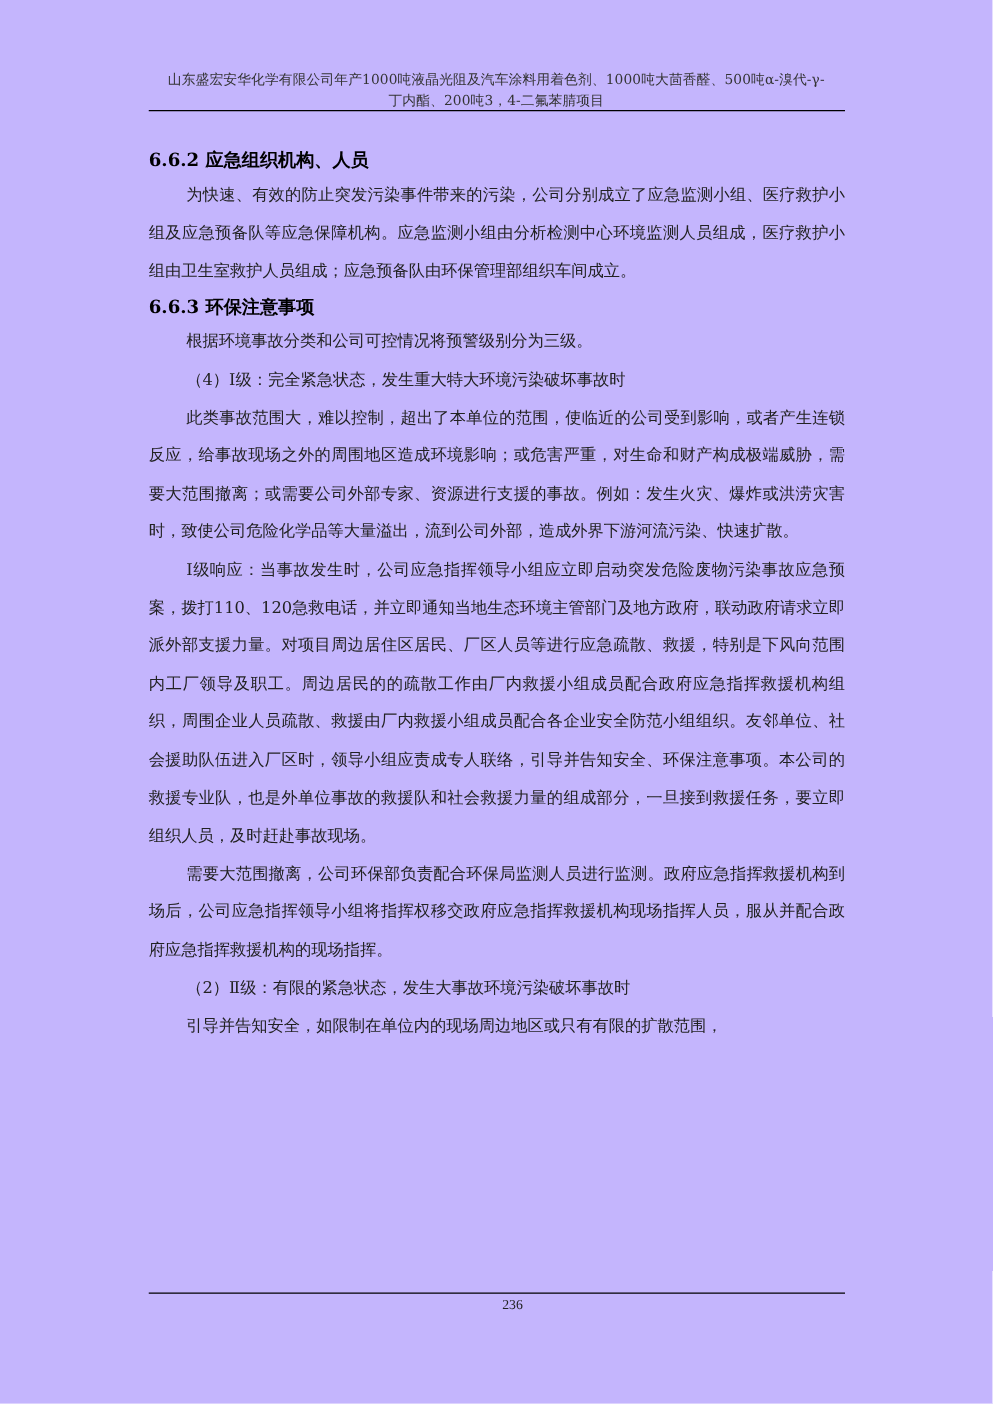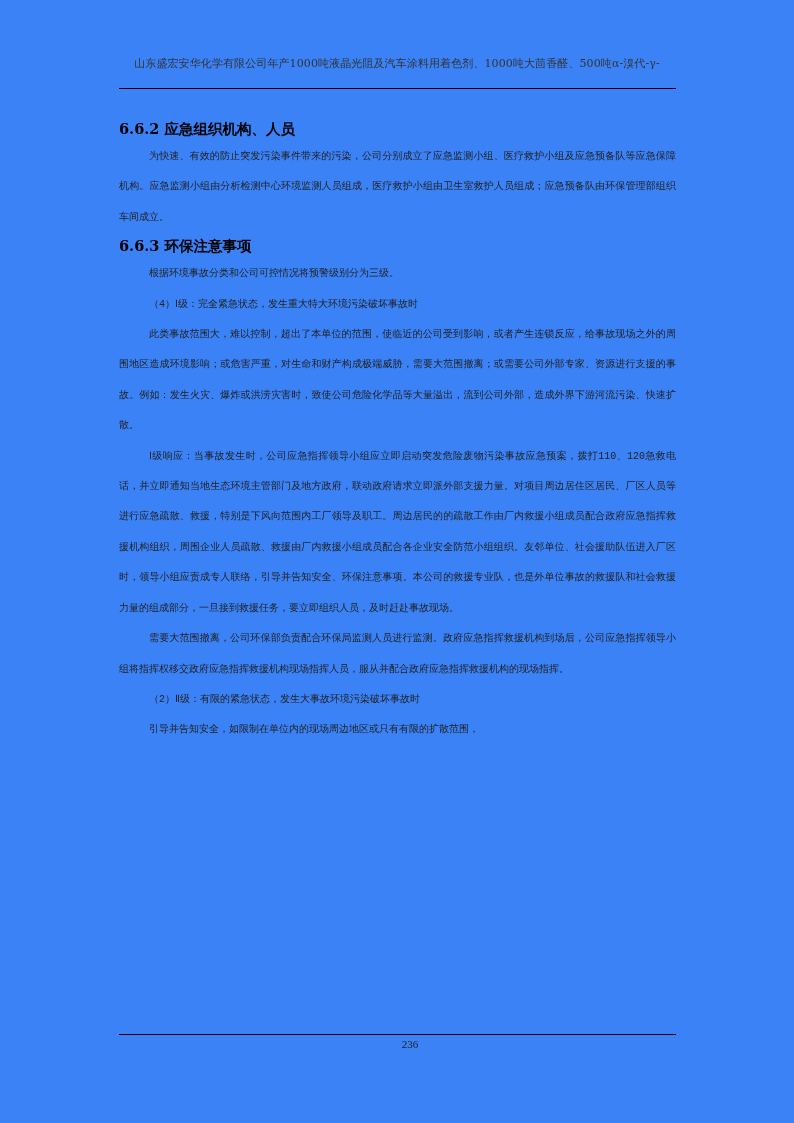--- a/index.html
+++ b/index.html
@@ -1,38 +1,39 @@
 <!DOCTYPE html>
 <html><head>
   <meta charset="utf-8">
   <style>
     html, body { margin: 0; padding: 0; background: #ffffff; }
     body { width: 794px; height: 1123px; position: relative; overflow: hidden;
            font-family: "DejaVu Serif", "Liberation Serif", serif; color: #111; }
-    .page { position: absolute; left: 0; top: 0; width: 794px; height: 1123px; background: #3b82f6; }
+    .page { position: absolute; left: 0; top: 0; width: 794px; height: 1123px; background: #c4b5fd; }
     .running-header { position: absolute; left: 110px; width: 574px; top: 55px;
            font-size: 11px; line-height: 17px; text-align: center; color: #333; letter-spacing: 0.1px; }
     .header-rule { position: absolute; left: 119px; width: 557px; top: 88px; height: 0;
            border-top: 1.2px solid #000; }
     .content { position: absolute; left: 119px; width: 557px; top: 92px; margin-top: 24px; }
     .h3 { font-weight: bold; font-size: 14.5px; line-height: 26px; height: 26px; white-space: nowrap; color: #000; }
-    .p { font-size: 10px; line-height: 30.4px; text-align: justify; text-align-last: left; color: #222; font-family: Liberation Mono, monospace; }
+    .p { font-size: 13px; line-height: 30.4px; text-align: justify; text-align-last: left; color: #222; }
     .p.indent { text-indent: 30px; }
     .p.item { padding-left: 30px; }
     .footer-rule { position: absolute; left: 119px; width: 557px; top: 1034px; height: 0;
            border-top: 1.2px solid #000; }
     .page-number { position: absolute; left: 13px; width: 794px; top: 1038px; text-align: center;
            font-size: 11px; color: #222; font-family: "Liberation Serif", serif; }
   </style>
 </head>
 <body>
 
 <div class="page">
   <div class="running-header">
     <div>山东盛宏安华化学有限公司年产1000吨液晶光阻及汽车涂料用着色剂、1000吨大茴香醛、500吨α-溴代-γ-</div>
+    <div>丁内酯、200吨3，4-二氟苯腈项目</div>
   </div>
   <div class="header-rule"></div>
 
   <div class="content">
     <div class="h3">6.6.2 应急组织机构、人员</div>
     <div class="p indent">为快速、有效的防止突发污染事件带来的污染，公司分别成立了应急监测小组、医疗救护小组及应急预备队等应急保障机构。应急监测小组由分析检测中心环境监测人员组成，医疗救护小组由卫生室救护人员组成；应急预备队由环保管理部组织车间成立。</div>
 
     <div class="h3">6.6.3 环保注意事项</div>
     <div class="p indent">根据环境事故分类和公司可控情况将预警级别分为三级。</div>
     <div class="p item">（4）Ⅰ级：完全紧急状态，发生重大特大环境污染破坏事故时</div>

